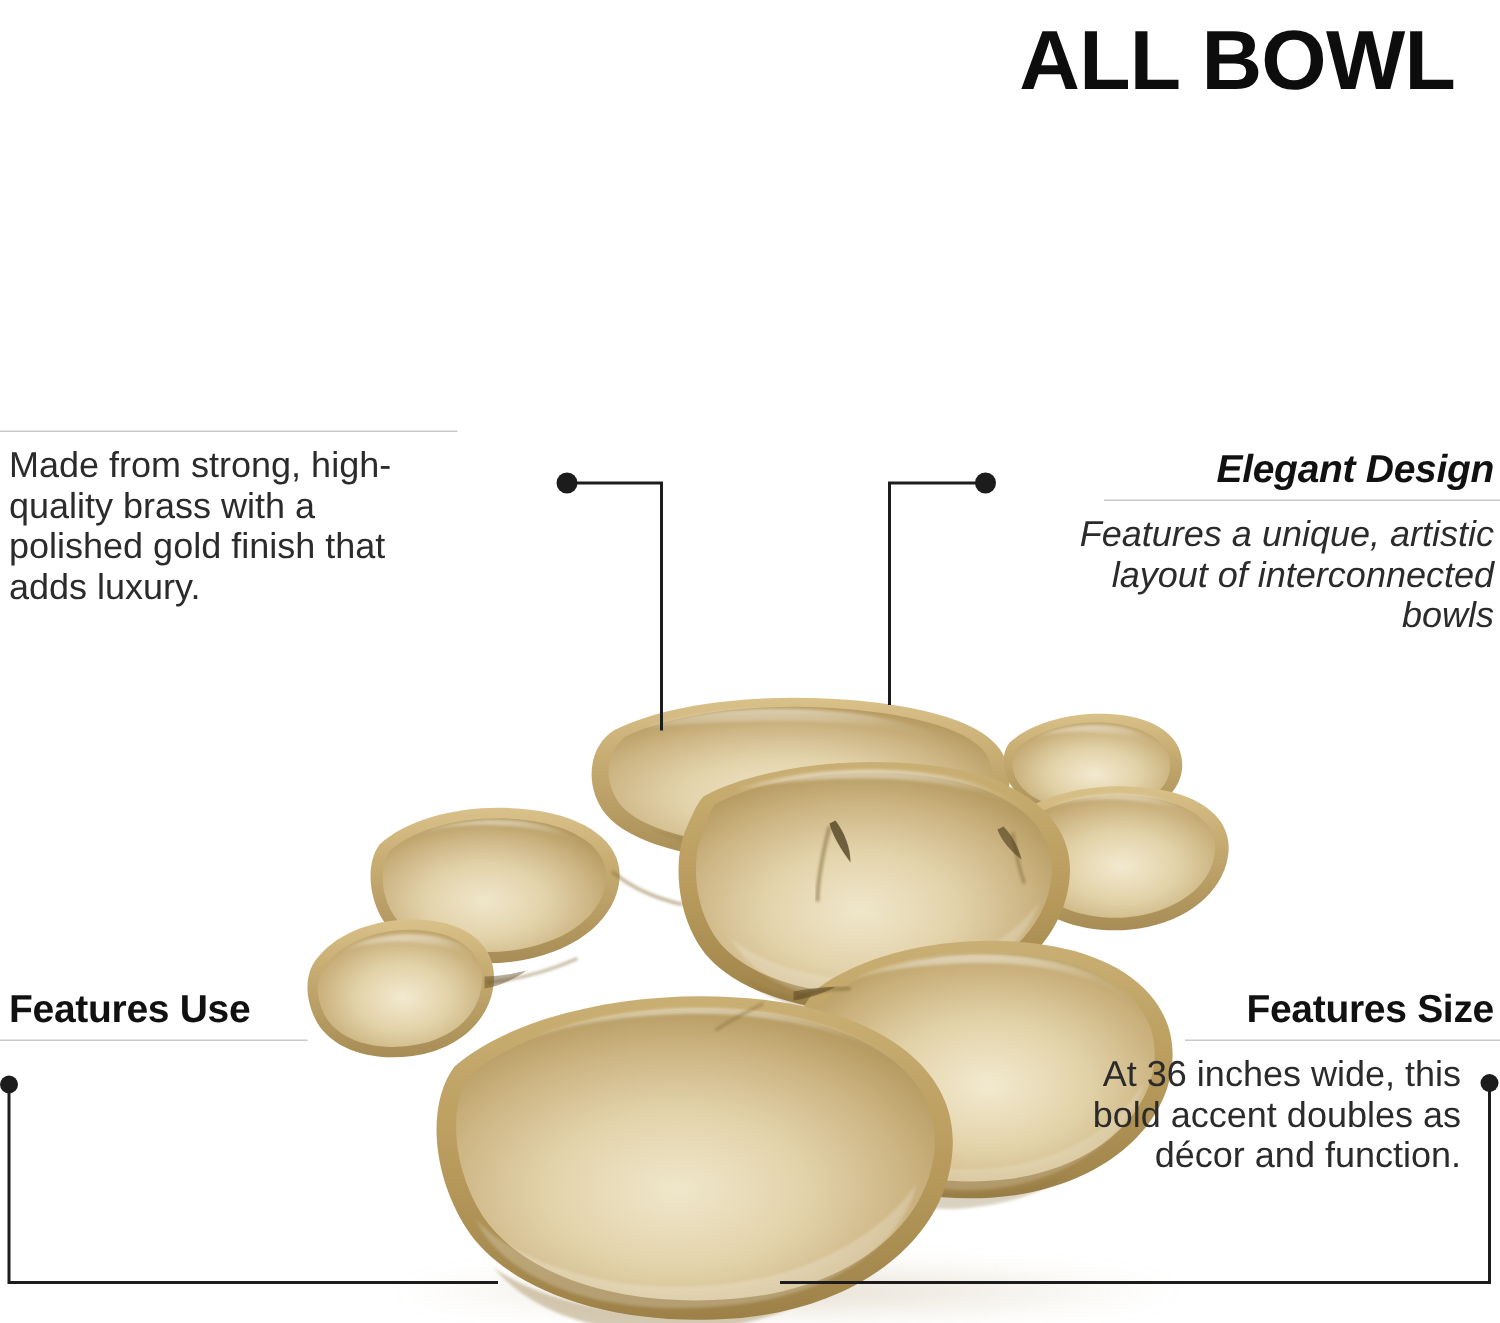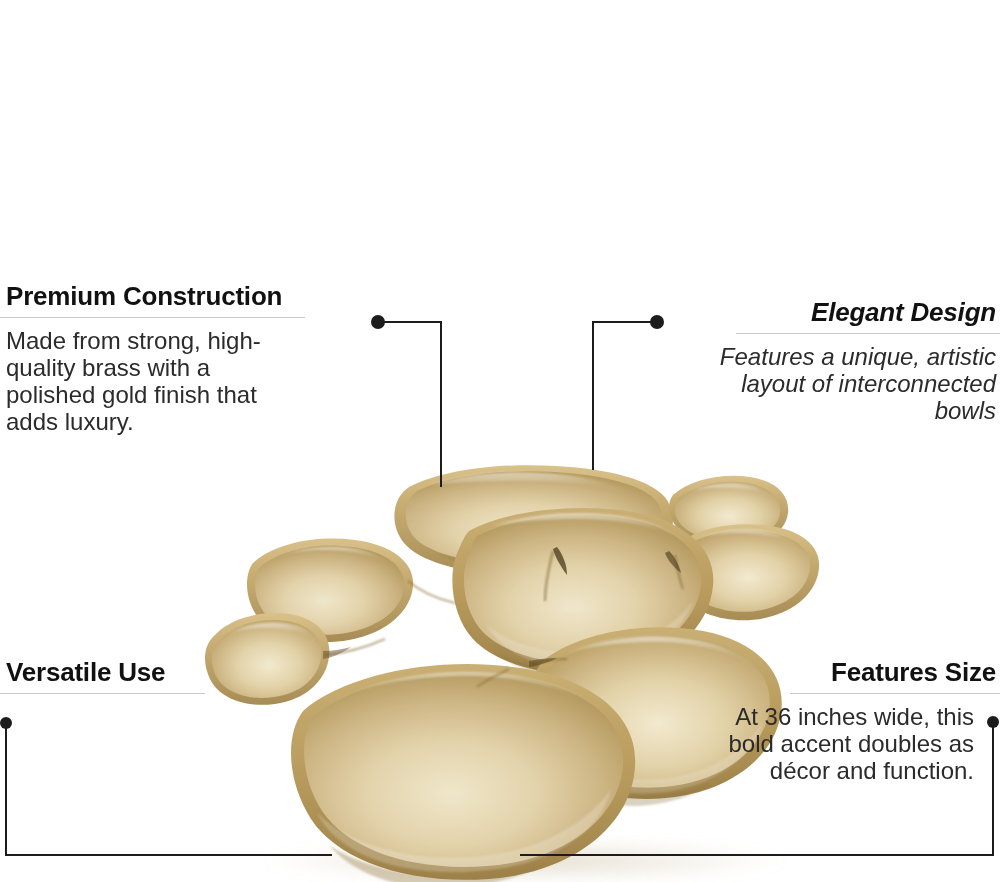--- a/index.html
+++ b/index.html
@@ -94,20 +94,21 @@
     background:radial-gradient(ellipse at 50% 50%, rgba(150,125,70,0.26) 0%, rgba(170,145,90,0.10) 48%, rgba(255,255,255,0) 72%);
     filter:blur(7px);
   }
 </style>
 </head>
 <body>
 
 <div class="stage">
 
   <div class="title">
+    <span class="l2">ALL BOWL</span>
   </div>
 
   <div class="product">
 
     <div class="ground-shadow"></div>
 
     <svg width="620" height="420" viewBox="0 0 620 420" style="position:absolute;left:0;top:0;overflow:visible;">
       <defs>
 
         <radialGradient id="gWide" cx="46%" cy="62%" r="70%">
@@ -298,33 +299,32 @@
     </g>
     <g fill="#1c1c1c">
       <circle cx="378" cy="322" r="7"></circle>
       <circle cx="657" cy="322" r="7"></circle>
       <circle cx="6" cy="723" r="6"></circle>
       <circle cx="993" cy="722" r="6"></circle>
     </g>
   </svg>
 
   <div class="callout" id="co-premium">
-    <h2>Premium Construction</h2>
     <div class="rule"></div>
     <p>Made from strong, high-quality brass with a polished gold finish that adds luxury.</p>
   </div>
 
   <div class="callout" id="co-elegant">
     <h2>Elegant Design</h2>
     <div class="rule"></div>
     <p>Features a unique, artistic layout of interconnected bowls</p>
   </div>
 
   <div class="callout" id="co-versatile">
-    <h2>Versatile Use</h2>
+    <h2>Features Use</h2>
     <div class="rule"></div>
   </div>
 
   <div class="callout" id="co-size">
     <h2>Features Size</h2>
     <div class="rule"></div>
     <p>At 36 inches wide, this bold accent doubles as décor and function.</p>
   </div>
 
 </div>

